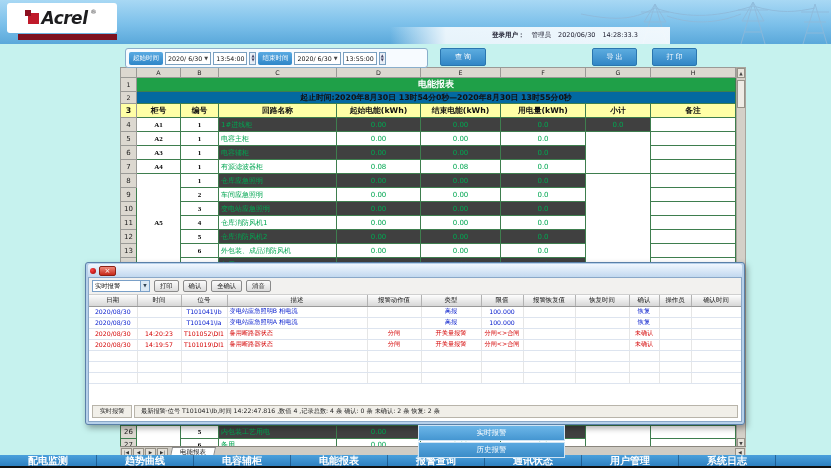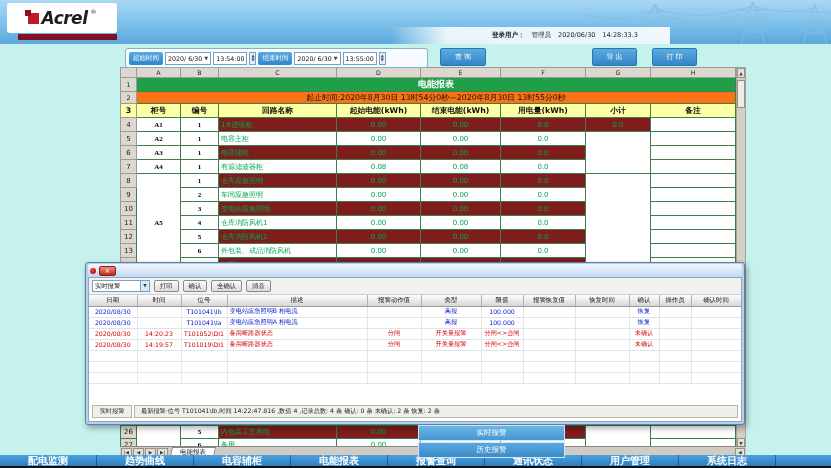--- a/index.html
+++ b/index.html
@@ -53,30 +53,30 @@
   
   .report { position:absolute; left:120px; top:67px; border-collapse:collapse; table-layout:fixed;
             background:#fff; z-index:1; }
   .report td { border:1px solid #3e7e4e; overflow:hidden; white-space:nowrap; }
   td.colhead, td.corner, td.rn { background:#dcd8d0; border:1px solid #9a9a96; color:#222;
             font-size:6.3px; text-align:center; }
   tr.letters td { height:10px; }
   tr.r1 td { height:13px; }
   tr.r1 .bigtitle { background:#1fa048; color:#fff; font-weight:bold; font-size:9px; text-align:center; }
   tr.r2 td { height:11px; }
-  tr.r2 .subtitle { background:#f97316; color:#111; font-weight:normal; font-size:7.8px; text-align:center; }
+  tr.r2 .subtitle { background:#0369a1; color:#111; font-weight:bold; font-size:7.8px; text-align:center; }
   tr.r3 td { height:14px; background:#ffffa6; font-weight:bold; font-size:7.8px; text-align:center; color:#111; }
   tr.datarow td { height:14px; font-size:7px; }
   td.cab { background:#fff; font-family:"Liberation Serif","DejaVu Serif",serif; font-weight:bold;
            font-size:9px; text-align:center; color:#000; }
   td.idc { background:#fff; font-family:"Liberation Serif","DejaVu Serif",serif; font-weight:bold;
            font-size:8.5px; text-align:center; color:#000; }
   td.name { color:#00a651; text-align:left; padding-left:2px; font-size:7px; background:#fff; }
   td.v { color:#00a651; text-align:center; background:#fff; }
-  td.alt { background:#7f1d1d; }
+  td.alt { background:#404040; }
   td.merged { background:#fff; }
   td.remark { background:#fff; }
 
   .bottom-frag { position:absolute; left:120px; top:425px; height:21px; overflow:hidden; z-index:0; }
   .bottom-frag table { border-collapse:collapse; table-layout:fixed; background:#fff; }
   .bottom-frag td { border:1px solid #3e7e4e; overflow:hidden; white-space:nowrap; height:13px; font-size:7px; }
 
   .vscroll { position:absolute; left:736px; top:67px; width:10px; height:382px; background:#d4d0c8;
              border:1px solid #a8a49c; z-index:1; display:flex; flex-direction:column; }
   .vs-btn { height:10px; background:#e8e4dc; border:1px solid #969288; font-size:4.5px; color:#444;

